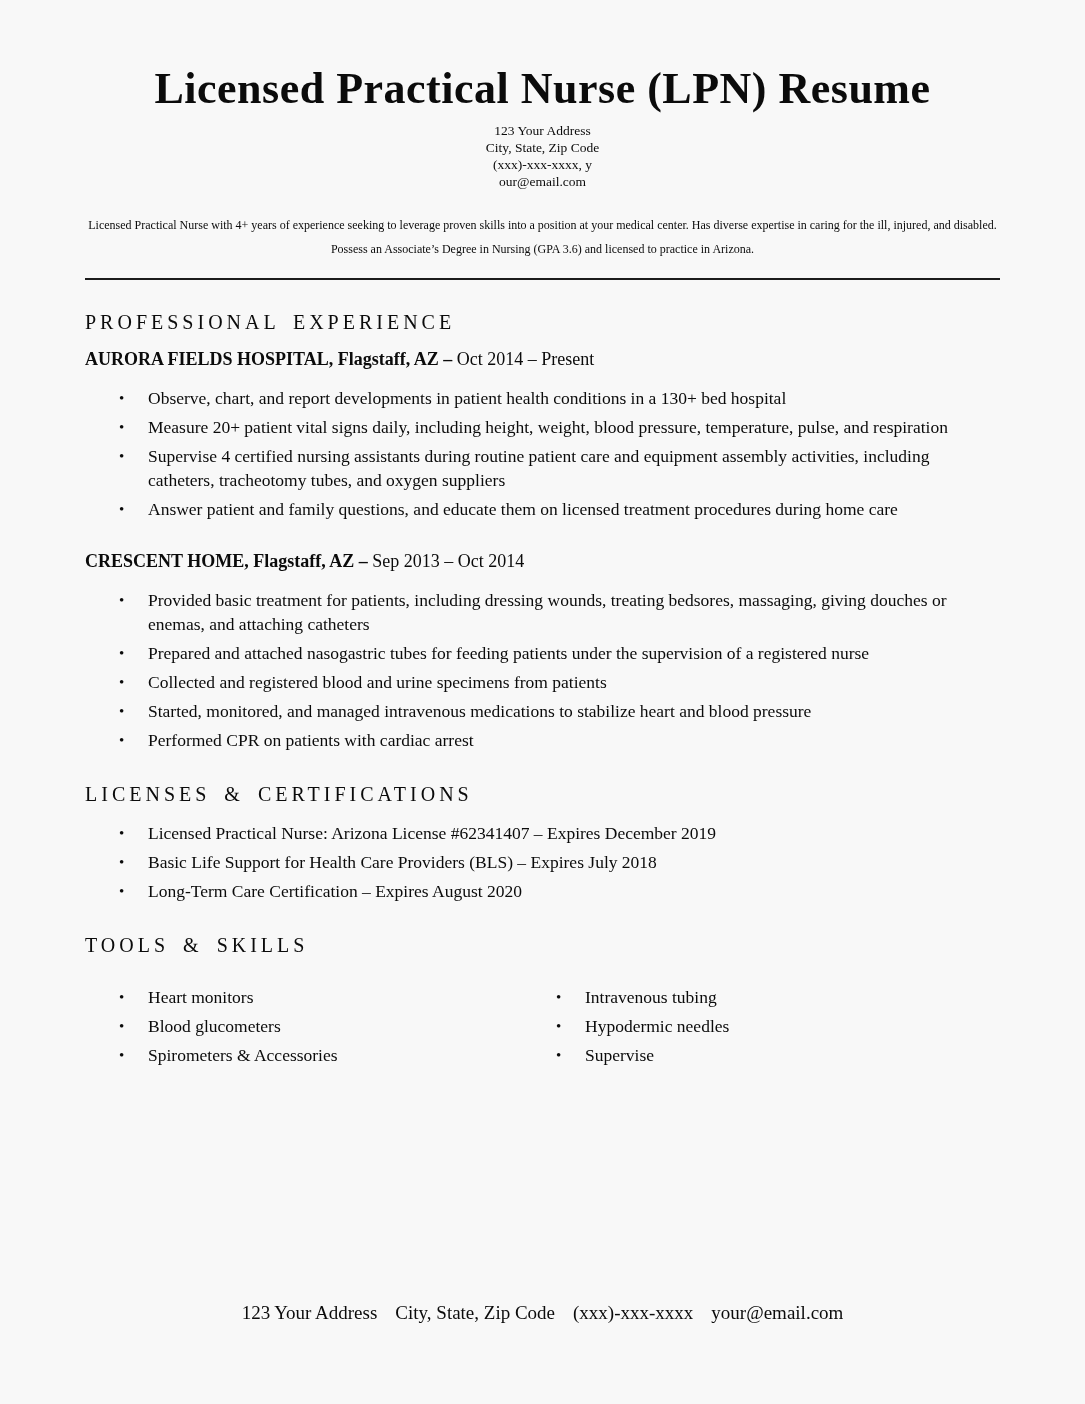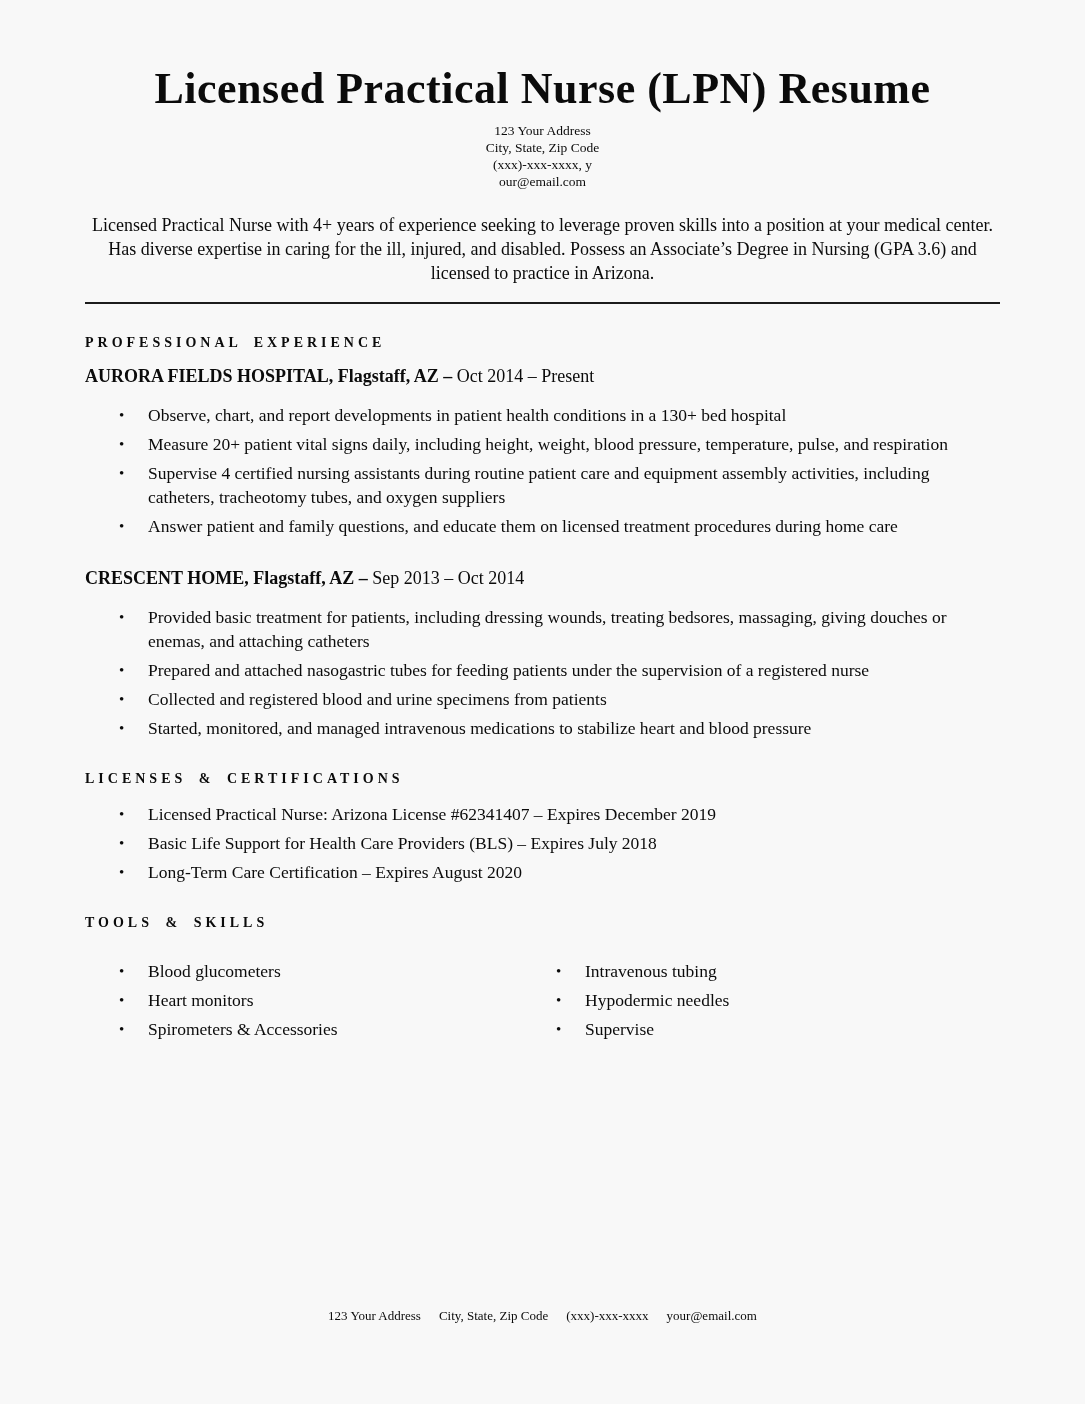--- a/index.html
+++ b/index.html
@@ -23,32 +23,32 @@
   }
   .contact {
     margin-top: 9px;
     text-align: center;
     font-size: 13.5px;
     line-height: 17px;
   }
   .summary {
     margin: 23px 0 0 0;
     text-align: center;
-    font-size: 18px;
+    font-size: 12px;
     line-height: 24px;
   }
   .divider {
     border: none;
     border-top: 2px solid #1c1c1c;
     margin: 17px 0 0 0;
   }
   .section-heading {
     margin: 31px 0 0 0;
-    font-size: 14px;
-    font-weight: bold;
+    font-size: 20px;
+    font-weight: normal;
     letter-spacing: 4px;
     word-spacing: 5px;
   }
   .job { margin-top: 14px; }
   .job + .job { margin-top: 29px; }
   .job-line { margin: 0; font-size: 18px; line-height: 23px; }
   .job-line b { font-weight: bold; }
   ul.bullets {
     list-style: none;
     margin: 15px 0 0 0;
@@ -80,21 +80,21 @@
     margin-top: 13px;
   }
   .tools-col-left { flex: 0 0 437px; }
   .tools-col-right { flex: 1 1 auto; }
   .footer {
     position: absolute;
     left: 0;
     right: 0;
     bottom: 80px;
     text-align: center;
-    font-size: 13px;
+    font-size: 19px;
   }
   .footer span { margin: 0 9px; }
 </style>
 </head>
 <body>
 
 <div class="page">
 
   <h1 class="title">Licensed Practical Nurse (LPN) Resume</h1>
 
@@ -122,40 +122,41 @@
       </ul>
     </div>
 
     <div class="job">
       <p class="job-line"><b>CRESCENT HOME, Flagstaff, AZ – </b><span>Sep 2013 – Oct 2014</span></p>
       <ul class="bullets">
         <li>Provided basic treatment for patients, including dressing wounds, treating bedsores, massaging, giving douches or enemas, and attaching catheters</li>
         <li>Prepared and attached nasogastric tubes for feeding patients under the supervision of a registered nurse</li>
         <li>Collected and registered blood and urine specimens from patients</li>
         <li>Started, monitored, and managed intravenous medications to stabilize heart and blood pressure</li>
+        <li>Performed CPR on patients with cardiac arrest</li>
       </ul>
     </div>
   </section>
 
 
   <section>
     <h2 class="section-heading">LICENSES &amp; CERTIFICATIONS</h2>
     <ul class="bullets lic-gap">
       <li>Licensed Practical Nurse: Arizona License #62341407 – Expires December 2019</li>
       <li>Basic Life Support for Health Care Providers (BLS) – Expires July 2018</li>
       <li>Long-Term Care Certification – Expires August 2020</li>
     </ul>
   </section>
 
   <section>
     <h2 class="section-heading">TOOLS &amp; SKILLS</h2>
     <div class="tools-columns">
       <ul class="bullets tools-col-left">
+        <li>Heart monitors</li>
         <li>Blood glucometers</li>
-        <li>Heart monitors</li>
         <li>Spirometers &amp; Accessories</li>
       </ul>
       <ul class="bullets tools-col-right">
         <li>Intravenous tubing</li>
         <li>Hypodermic needles</li>
         <li>Supervise</li>
       </ul>
     </div>
   </section>
 

